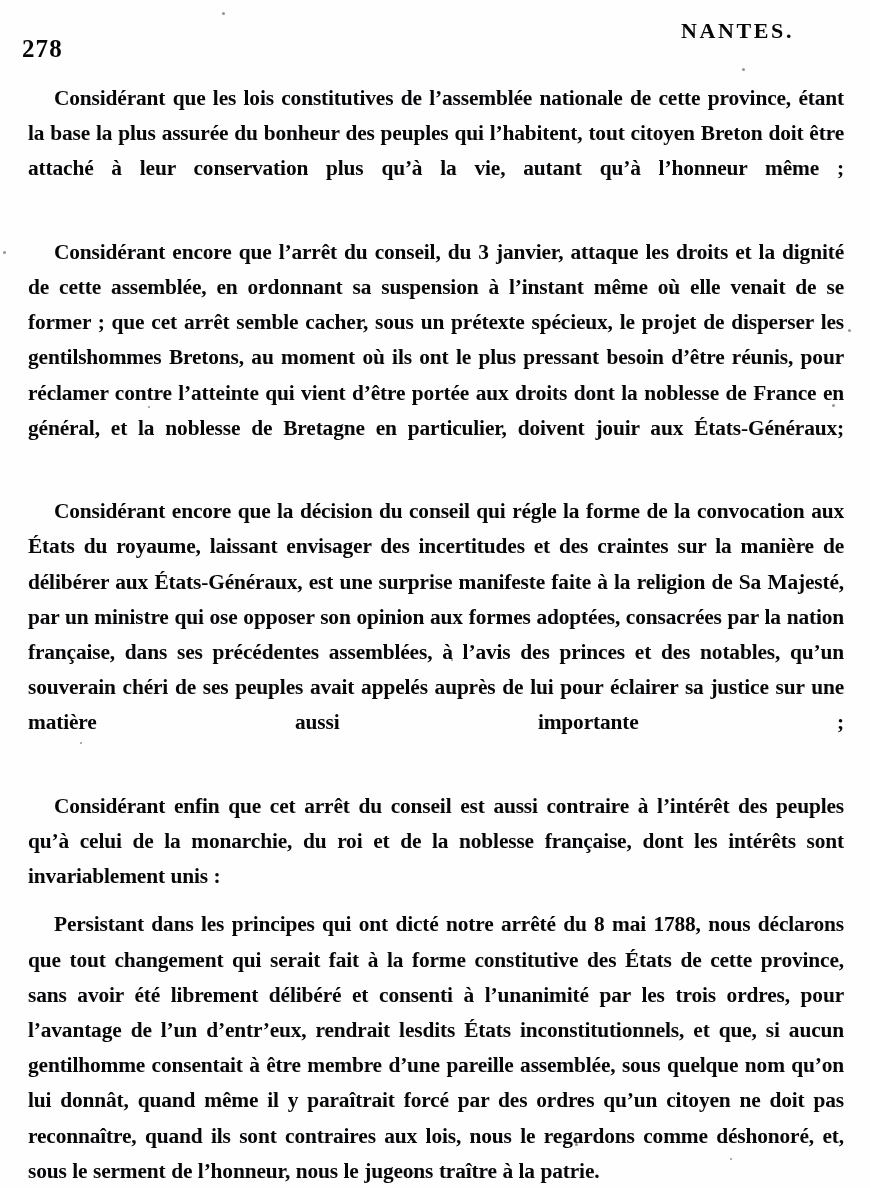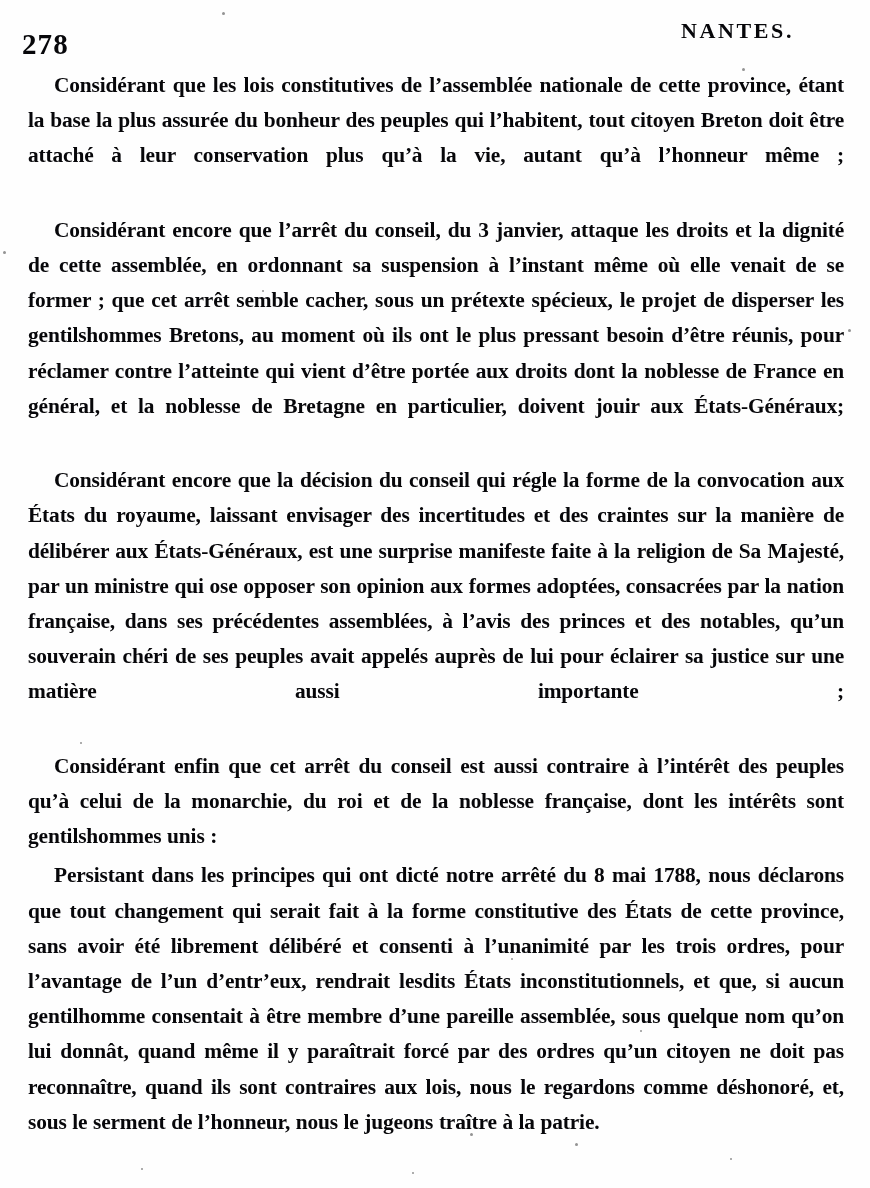--- a/index.html
+++ b/index.html
@@ -25,22 +25,22 @@
     position: absolute;
     top: 18px;
     left: 0;
     width: 870px;
     height: 34px;
   }
 
   .folio {
     position: absolute;
     left: 22px;
-    top: 10px;
-    font-size: 29px;
+    top: 17px;
+    font-size: 25px;
     font-weight: 700;
     letter-spacing: 1.1px;
     font-family: "Liberation Serif", "DejaVu Serif", serif;
   }
 
   .head-title {
     position: absolute;
     left: 0;
     top: 0;
     width: 794px;
@@ -52,21 +52,21 @@
 
   
   .textblock {
     position: absolute;
     left: 28px;
     top: 68px;
     width: 816px;
   }
 
   .para {
-    margin: 0 0 4px 0;
+    margin: 13px 0 4px 0;
     font-size: 21.4px;
     line-height: 35.2px;
     font-weight: 700;
     text-align: justify;
     text-justify: inter-word;
     letter-spacing: -0.15px;
     word-spacing: 0.4px;
     text-indent: 26px;
     -webkit-font-smoothing: none;
   }
@@ -96,21 +96,21 @@
 
   <div class="running-head">
     <span class="folio">278</span>
     <span class="head-title">NANTES.</span>
   </div>
 
   <div class="textblock">
     <p class="para">Considérant que les lois constitutives de l’assemblée nationale de cette province, étant la base la plus assurée du bonheur des peuples qui l’habitent, tout citoyen Breton doit être attaché à leur conservation plus qu’à la vie, autant qu’à l’honneur même ;</p>
     <p class="para">Considérant encore que l’arrêt du conseil, du 3 janvier, attaque les droits et la dignité de cette assemblée, en ordonnant sa suspension à l’instant même où elle venait de se former ; que cet arrêt semble cacher, sous un prétexte spécieux, le projet de disperser les gentilshommes Bretons, au moment où ils ont le plus pressant besoin d’être réunis, pour réclamer contre l’atteinte qui vient d’être portée aux droits dont la noblesse de France en général, et la noblesse de Bretagne en particulier, doivent jouir aux États-Généraux;</p>
     <p class="para">Considérant encore que la décision du conseil qui régle la forme de la convocation aux États du royaume, laissant envisager des incertitudes et des craintes sur la manière de délibérer aux États-Généraux, est une surprise manifeste faite à la religion de Sa Majesté, par un ministre qui ose opposer son opinion aux formes adoptées, consacrées par la nation française, dans ses précédentes assemblées, à l’avis des princes et des notables, qu’un souverain chéri de ses peuples avait appelés auprès de lui pour éclairer sa justice sur une matière aussi importante ;</p>
-    <p class="para nolast">Considérant enfin que cet arrêt du conseil est aussi contraire à l’intérêt des peuples qu’à celui de la monarchie, du roi et de la noblesse française, dont les intérêts sont gentilshommes unis :</p>
+    <p class="para nolast">Considérant enfin que cet arrêt du conseil est aussi contraire à l’intérêt des peuples qu’à celui de la monarchie, du roi et de la noblesse française, dont les intérêts sont invariablement unis :</p>
     <p class="para nolast">Persistant dans les principes qui ont dicté notre arrêté du 8 mai 1788, nous déclarons que tout changement qui serait fait à la forme constitutive des États de cette province, sans avoir été librement délibéré et consenti à l’unanimité par les trois ordres, pour l’avantage de l’un d’entr’eux, rendrait lesdits États inconstitutionnels, et que, si aucun gentilhomme consentait à être membre d’une pareille assemblée, sous quelque nom qu’on lui donnât, quand même il y paraîtrait forcé par des ordres qu’un citoyen ne doit pas reconnaître, quand ils sont contraires aux lois, nous le regardons comme déshonoré, et, sous le serment de l’honneur, nous le jugeons traître à la patrie.</p>
   </div>
 
   <span class="speck" style="left:222px;  top:12px;  width:3px;  height:3px;"></span>
   <span class="speck" style="left:742px;  top:68px;  width:3px;  height:3px;"></span>
   <span class="speck" style="left:3px;    top:251px; width:3px;  height:3px;"></span>
   <span class="speck" style="left:848px;  top:329px; width:3px;  height:3px;"></span>
   <span class="speck" style="left:832px;  top:404px; width:3px;  height:3px;"></span>
   <span class="speck" style="left:262px;  top:290px; width:2px;  height:2px;"></span>
   <span class="speck" style="left:148px;  top:406px; width:2px;  height:2px;"></span>

